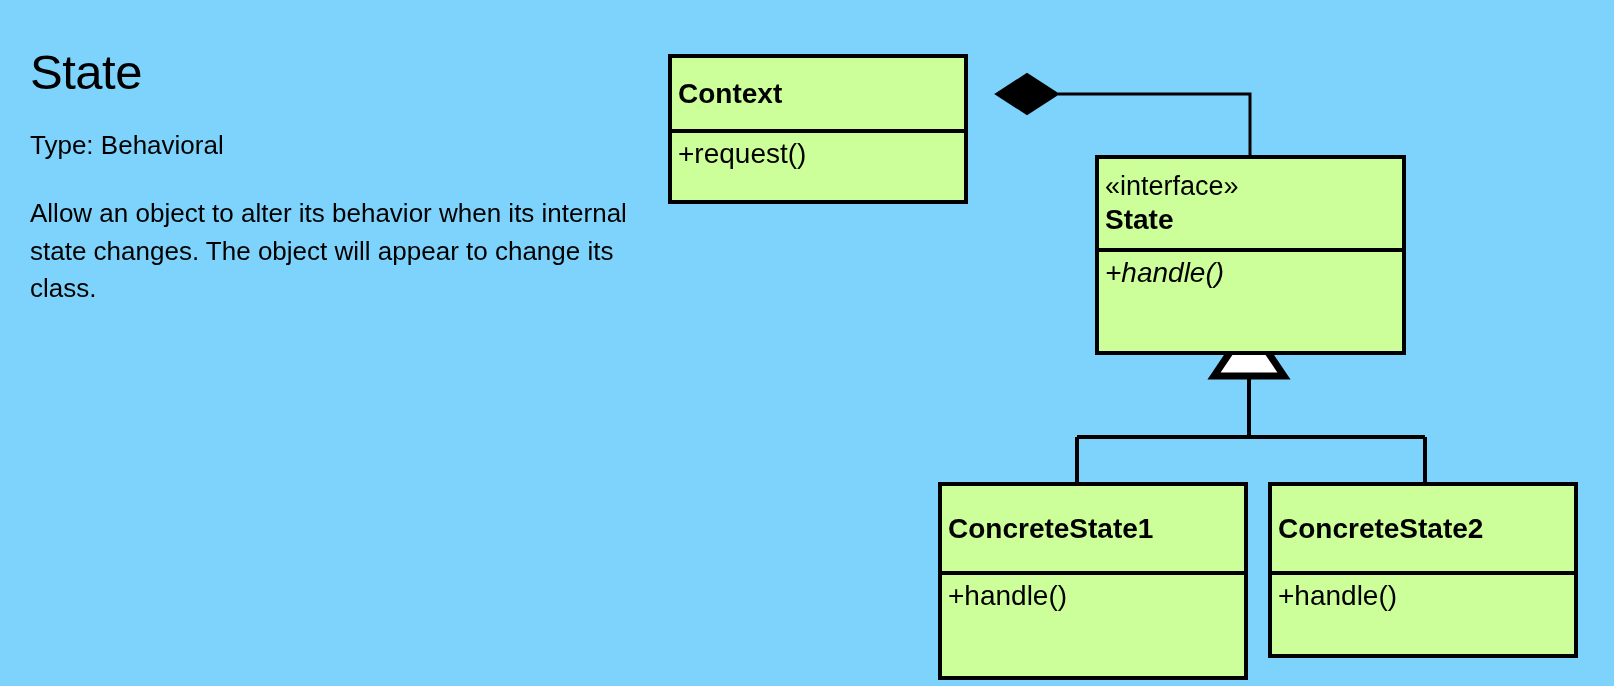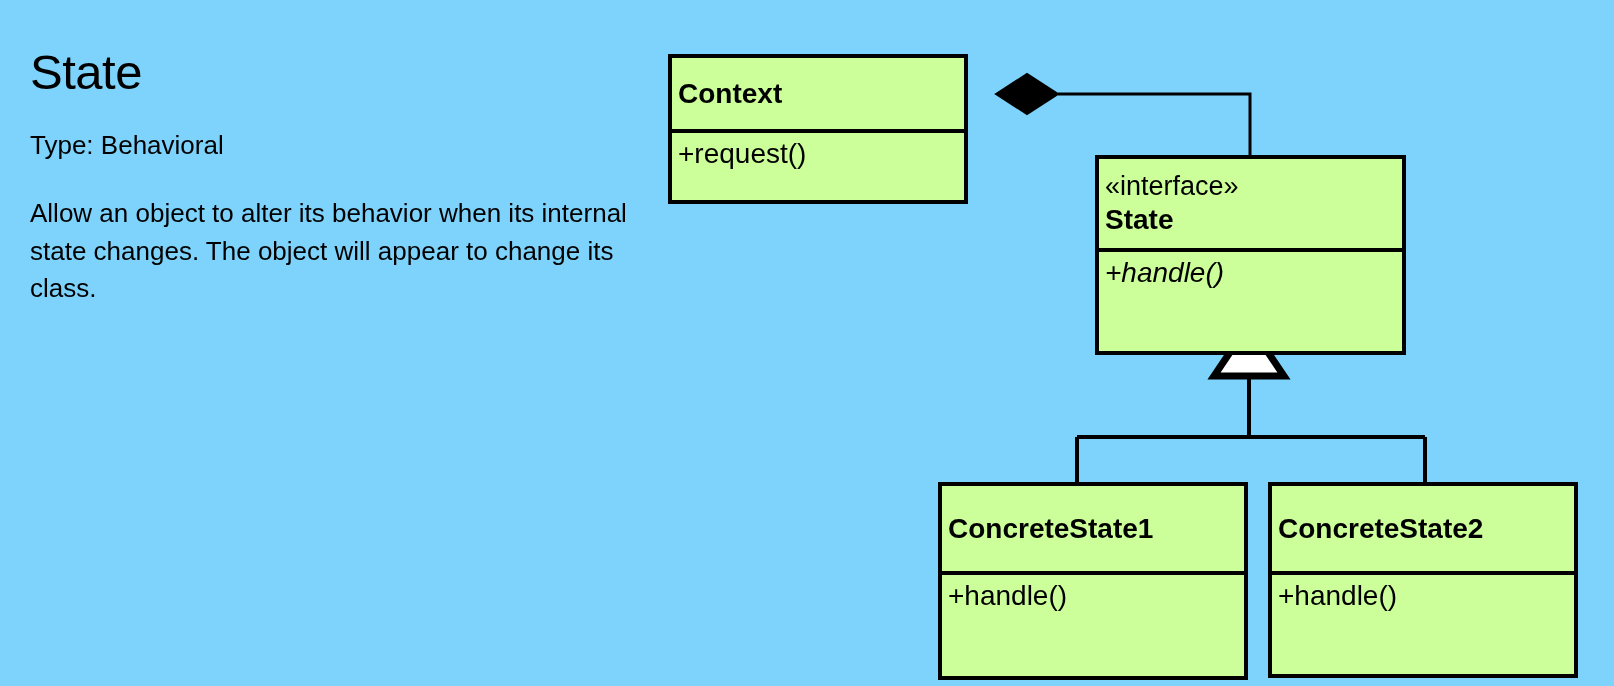--- a/index.html
+++ b/index.html
@@ -121,21 +121,21 @@
   #box-context .uml-members { height: 71px; }
 
   #box-state     { left: 1095px; top: 155px; width: 311px; height: 200px; }
   #box-state .uml-head      { height: 89px; }
   #box-state .uml-members   { height: 71px; }
 
   #box-cs1       { left: 938px; top: 482px; width: 310px; height: 198px; }
   #box-cs1 .uml-head        { height: 85px; }
   #box-cs1 .uml-members     { height: 71px; }
 
-  #box-cs2       { left: 1268px; top: 482px; width: 310px; height: 196px; }
+  #box-cs2       { left: 1268px; top: 482px; width: 310px; height: 176px; }
   #box-cs2 .uml-head        { height: 85px; }
   #box-cs2 .uml-members     { height: 71px; }
 
   .connector-layer {
     position: absolute;
     left: 0;
     top: 0;
     width: 1614px;
     height: 686px;
     pointer-events: none;

